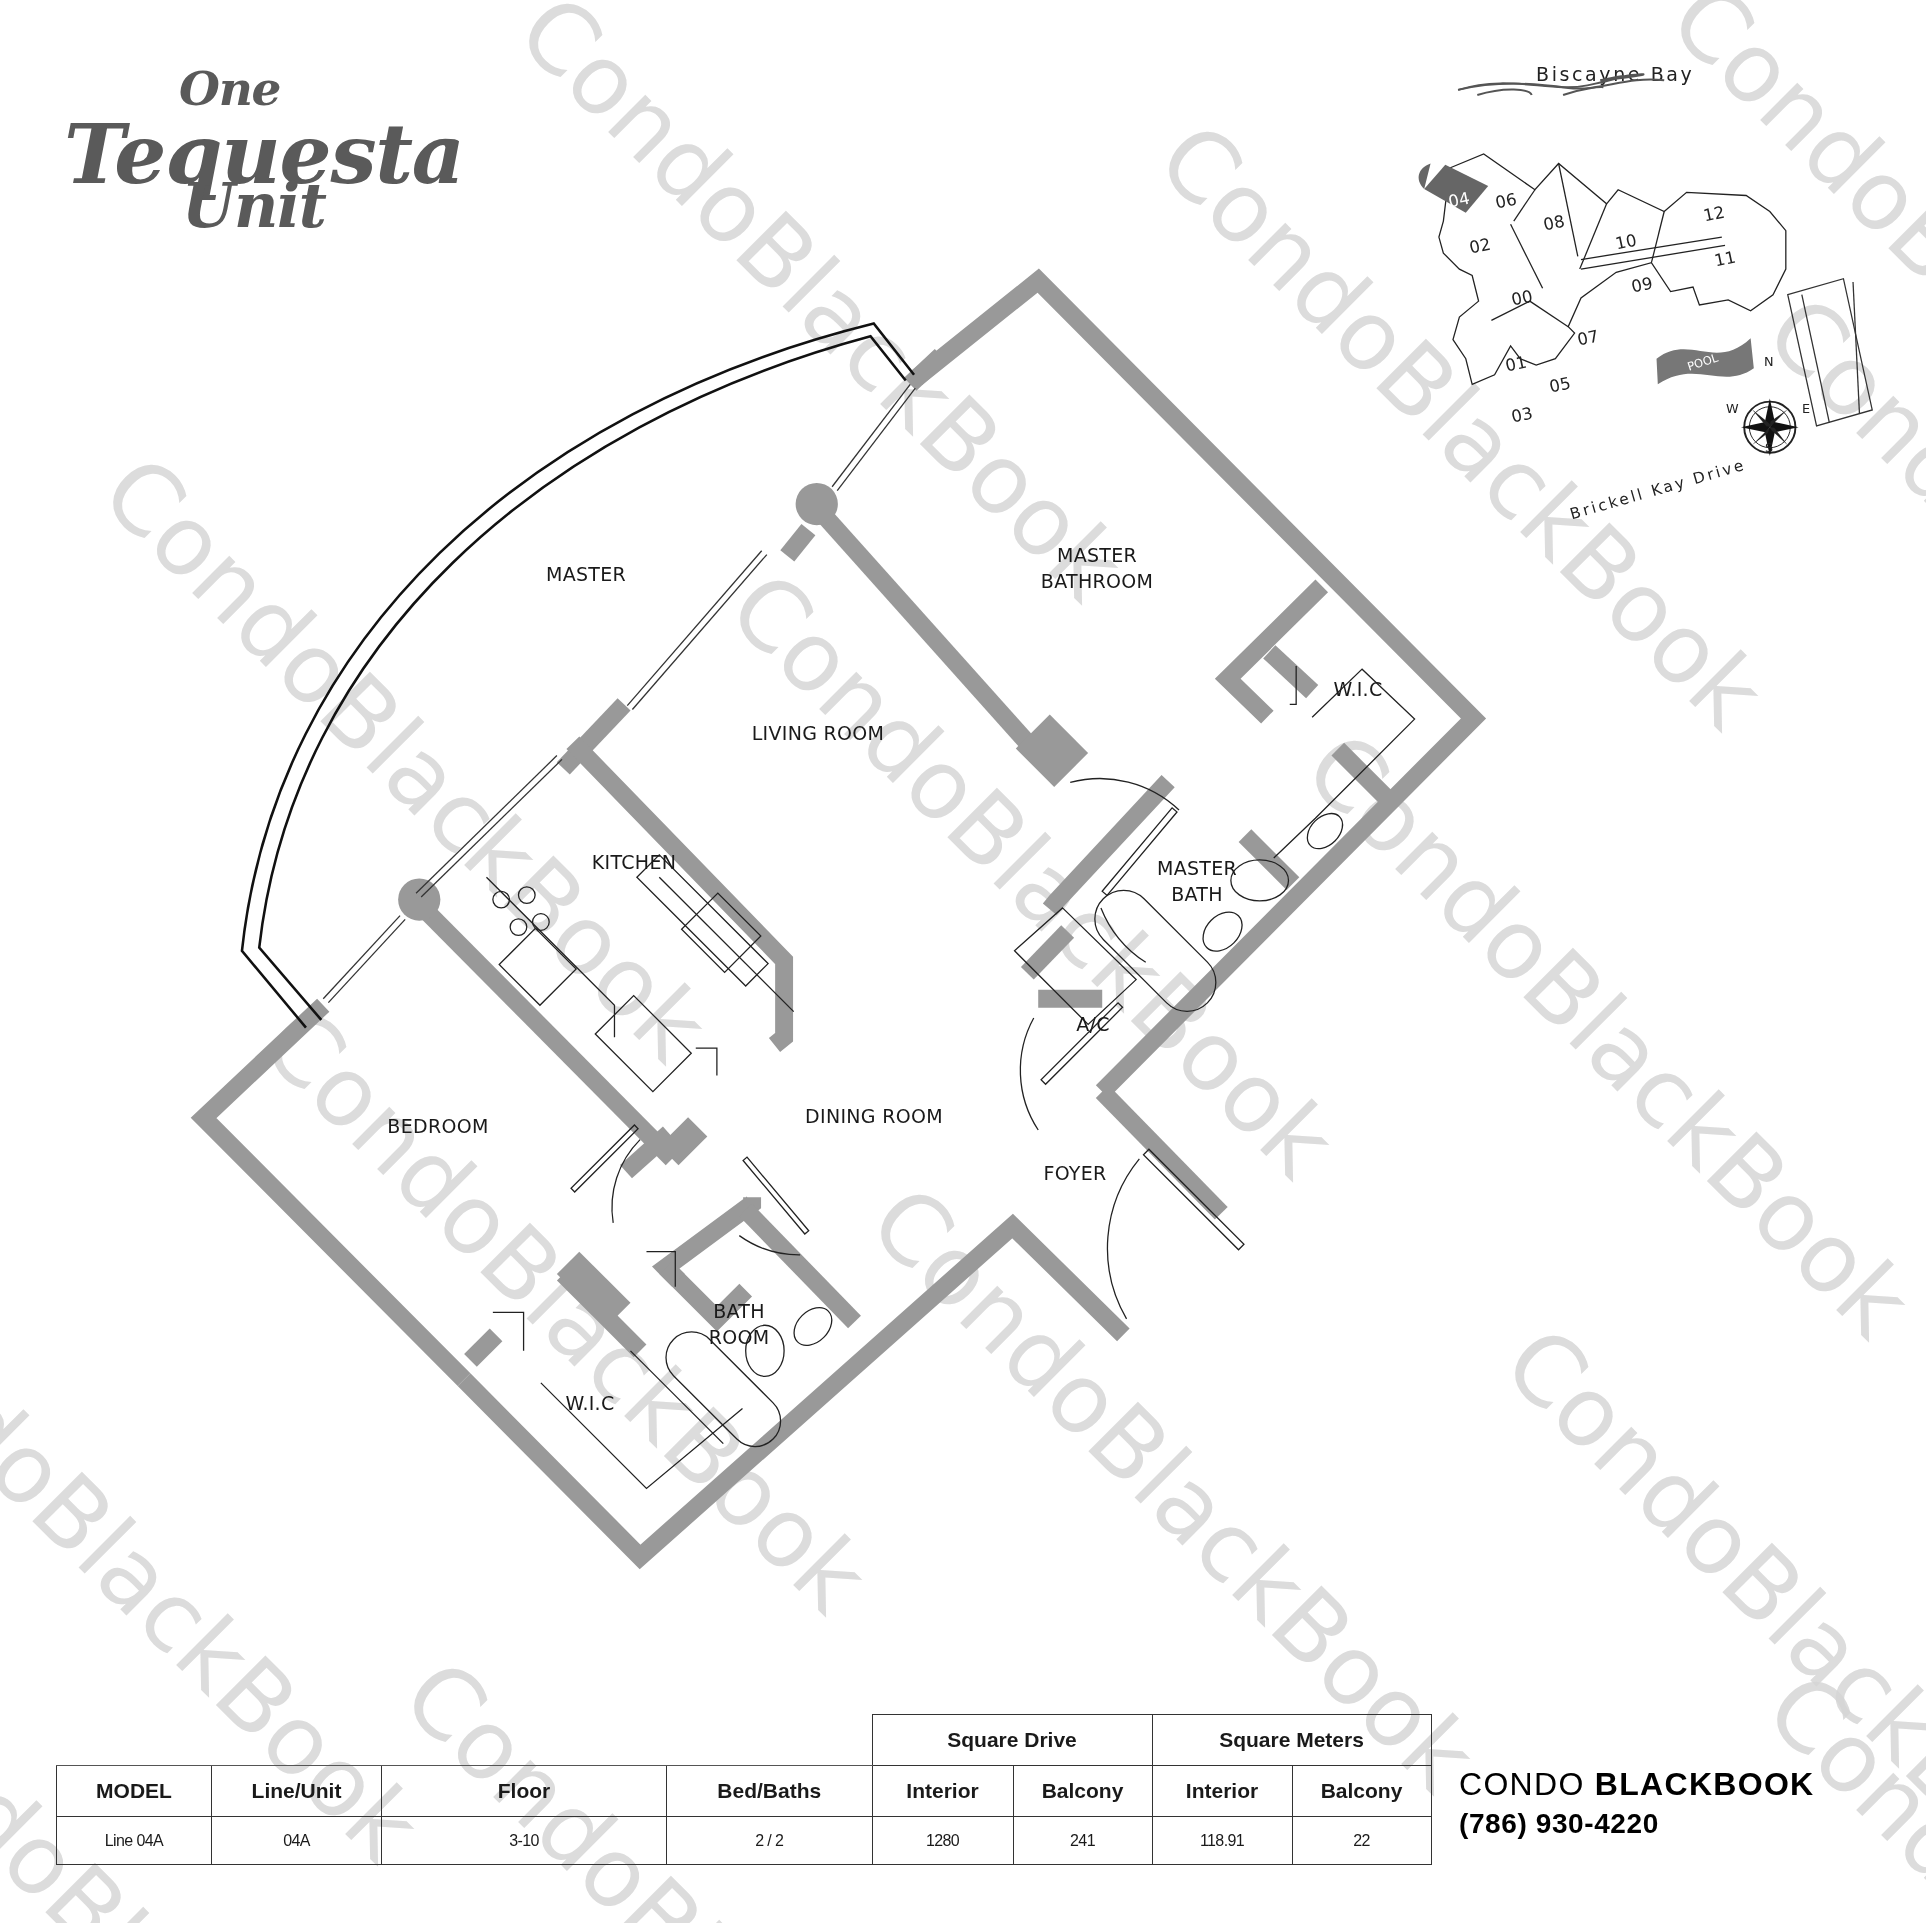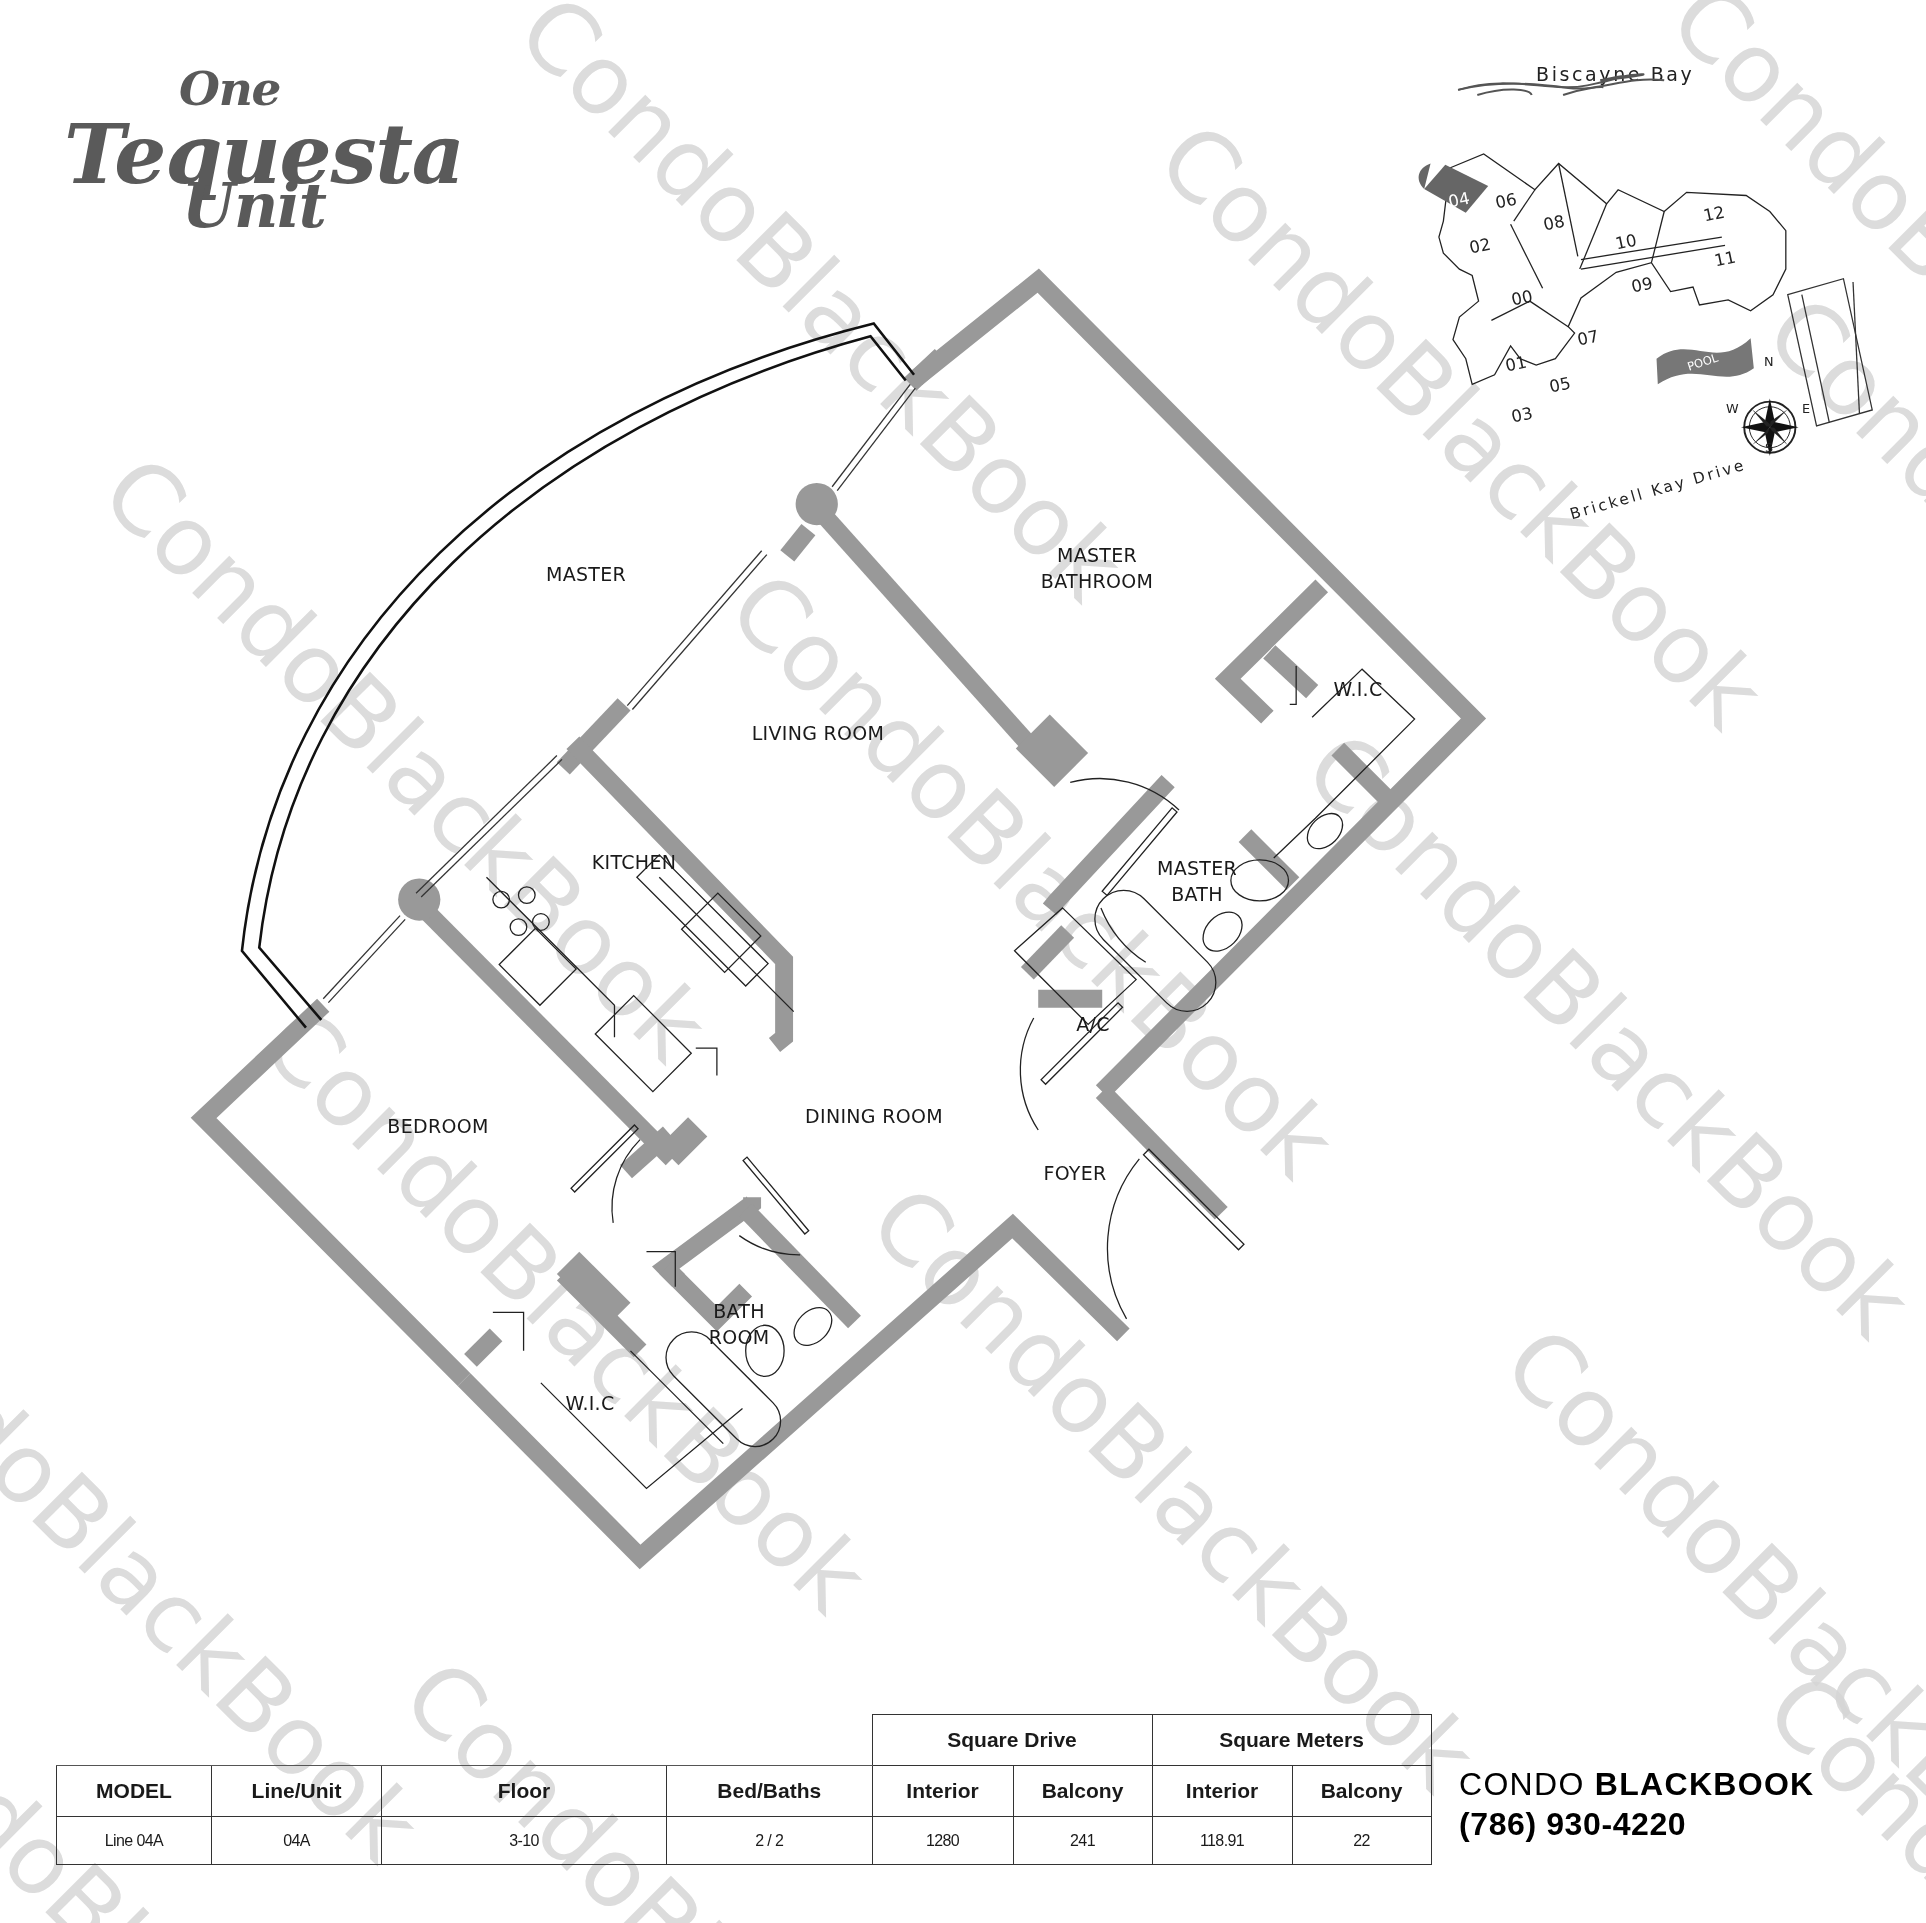--- a/index.html
+++ b/index.html
@@ -15,21 +15,21 @@
   .unit-num { position: absolute; font-family: "DejaVu Sans", sans-serif; font-size: 16.6px; color: #222; transform: translate(-50%,-50%) rotate(-12deg); }
   table.specs { position: absolute; left: 56px; top: 1714px; border-collapse: collapse; font-family: "Liberation Sans", sans-serif; }
   table.specs td { border: 1.3px solid #333; text-align: center; vertical-align: middle; padding: 0; }
   table.specs td.blank { border: none; border-bottom: 1.9px solid #555; }
   table.specs .hdr { font-weight: bold; font-size: 21px; height: 50px; }
   table.specs .val { font-size: 16px; height: 47px; letter-spacing: -0.6px; }
   table.specs .grp { font-weight: bold; font-size: 21px; height: 50px; }
   .brand { position: absolute; left: 1459px; top: 1764px; width: 422px; text-align: left; font-family: "Liberation Sans", sans-serif; font-weight: bold; color: #000; }
   .brand .name { font-size: 32px; letter-spacing: 1.3px; line-height: 40px; }
   .brand .name .thin { font-weight: normal; }
-  .brand .phone { font-size: 32px; letter-spacing: 0.6px; line-height: 40px; }
+  .brand .phone { font-size: 28px; letter-spacing: 0.6px; line-height: 40px; }
   .watermark { position: absolute; font-family: "DejaVu Sans", sans-serif; font-size: 96px; color: #d6d6d6; white-space: nowrap; transform-origin: 0 0; transform: rotate(45deg); opacity: 0.85; pointer-events: none; }
 </style>
 </head>
 <body>
 
 <div class="layer">
   <div class="watermark" style="left:576px; top:-25.6px;">CondoBlackBook</div>
   <div class="watermark" style="left:1216px; top:102px;">CondoBlackBook</div>
   <div class="watermark" style="left:160px; top:435px;">CondoBlackBook</div>
   <div class="watermark" style="left:787px; top:551px;">CondoBlackBook</div>

